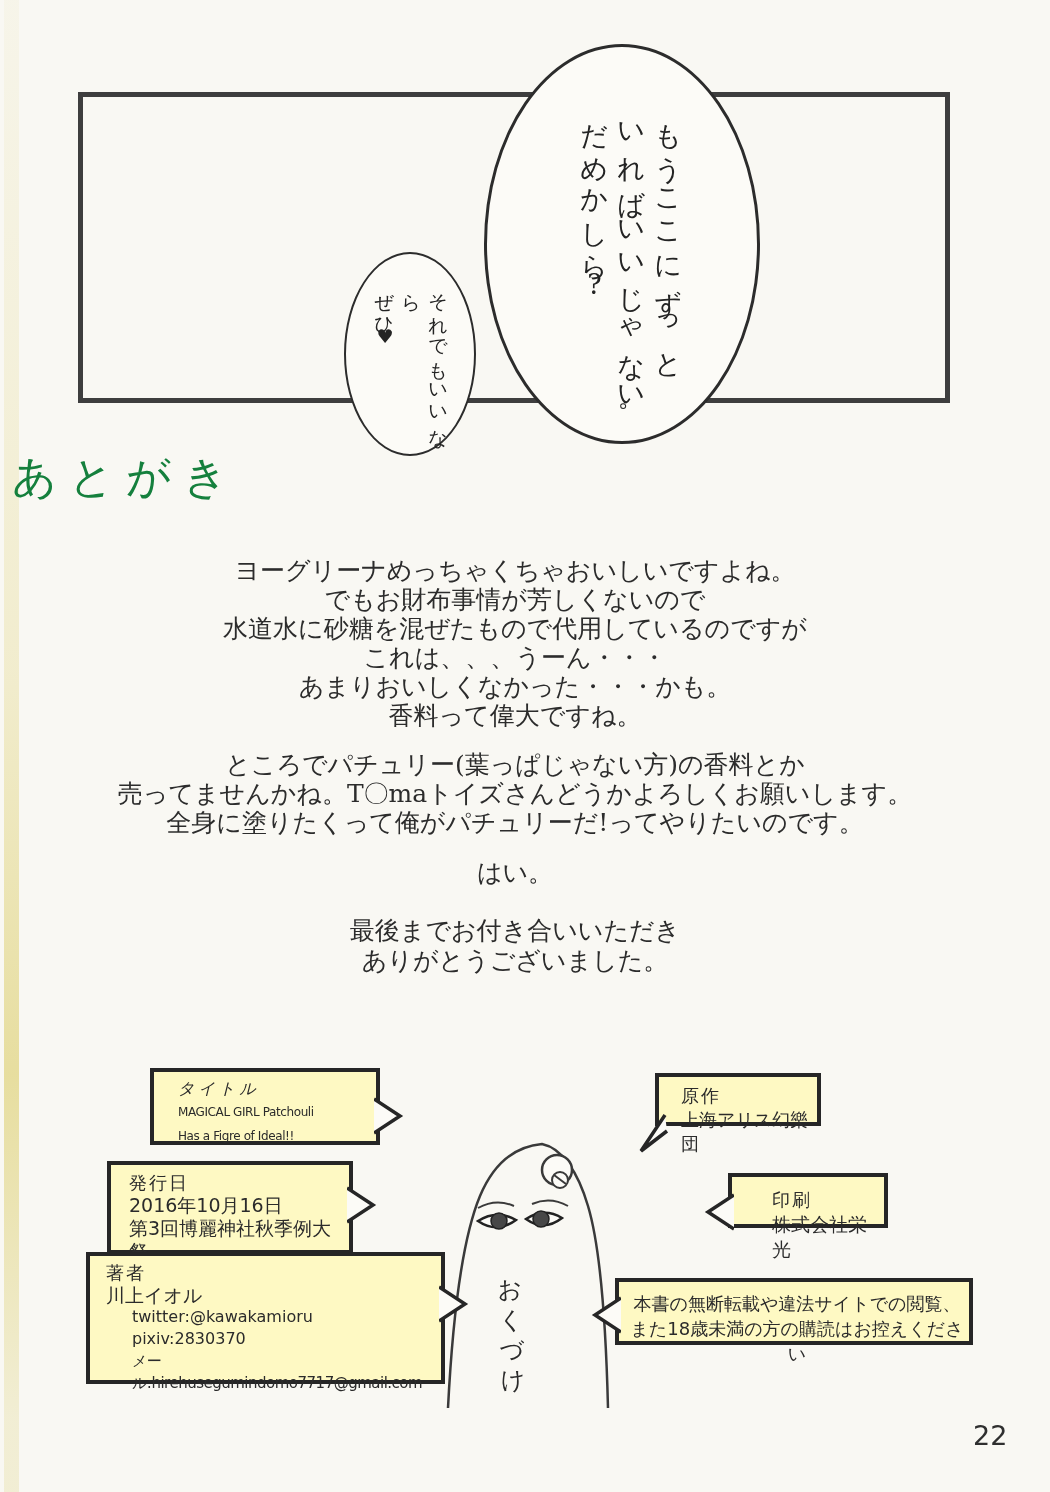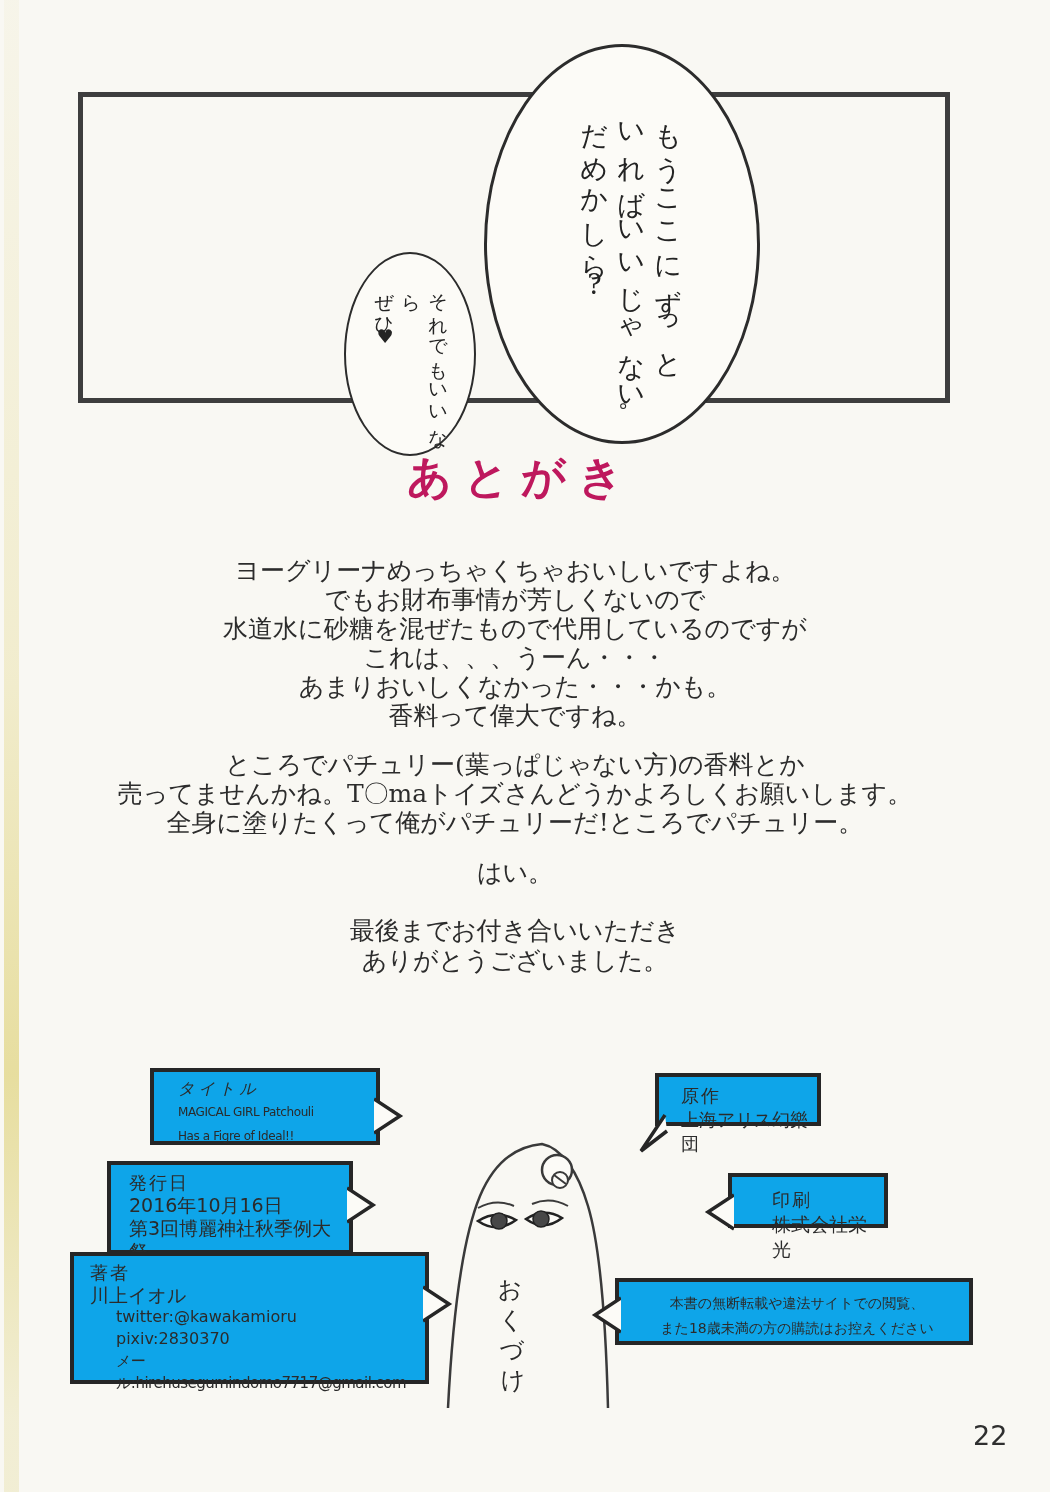--- a/index.html
+++ b/index.html
@@ -32,52 +32,52 @@
   }
   .vtext{
     position:absolute;writing-mode:vertical-rl;text-orientation:upright;
     white-space:pre-line;color:#242424;
     font-family:"DejaVu Serif",serif;
   }
   .bubble-large .vtext{top:58px;right:70px;font-size:27px;line-height:37px;letter-spacing:2px;}
   .bubble-small .vtext{top:26px;right:22px;font-size:19px;line-height:27px;letter-spacing:1px;}
   
   .heading{
-    position:absolute;top:448px;left:0;width:1030px;text-align:center;
-    font-size:44px;letter-spacing:12px;text-indent:12px;color:#be185d;
-    font-family:"DejaVu Serif",serif;font-weight:700;
+    position:absolute;top:448px;left:0;width:1030px;text-align:left;
+    font-size:44px;letter-spacing:12px;text-indent:12px;color:#15803d;
+    font-family:"DejaVu Serif",serif;font-weight:400;
   }
   .para{
     position:absolute;left:0;width:1030px;text-align:center;
     font-size:25px;line-height:29px;color:#2c2c2c;
     font-family:"DejaVu Serif",serif;
   }
   #p1{top:556px;}
   #p2{top:750px;}
   #p3{top:858px;}
   #p4{top:916px;line-height:30px;}
   
   .cbox{
-    position:absolute;background:#0ea5e9;border:4px solid #262626;
+    position:absolute;background:#fef9c3;border:4px solid #262626;
     box-sizing:border-box;z-index:2;
   }
   .cbox .label{font-size:18px;letter-spacing:2px;}
   .tail{position:absolute;z-index:3;}
   .tail-right{right:-28px;}
   .tail-left{left:-28px;}
   #title-box{left:150px;top:1068px;width:230px;height:77px;padding:7px 0 0 24px;}
   #title-box .label{font-style:italic;font-size:16px;letter-spacing:4px;}
   #title-box .lat{font-size:12px;line-height:24px;letter-spacing:-0.4px;}
   #date-box{left:107px;top:1161px;width:246px;height:93px;padding:6px 0 0 18px;font-size:19px;line-height:23px;}
-  #author-box{left:70px;top:1252px;width:359px;height:132px;padding:6px 0 0 16px;font-size:19px;line-height:22px;}
+  #author-box{left:86px;top:1252px;width:359px;height:132px;padding:6px 0 0 16px;font-size:19px;line-height:22px;}
   #author-box .sub{padding-left:26px;font-size:16px;}
   #author-box .email{font-size:15px;letter-spacing:-0.5px;}
   #original-box{left:655px;top:1073px;width:166px;height:53px;padding:7px 0 0 22px;font-size:18px;line-height:24px;}
   #print-box{left:728px;top:1173px;width:160px;height:55px;padding:10px 0 0 40px;font-size:19px;line-height:25px;}
-  #notice-box{left:615px;top:1278px;width:358px;height:67px;padding:9px 4px 0 10px;text-align:center;font-size:14px;line-height:25px;}
+  #notice-box{left:615px;top:1278px;width:358px;height:67px;padding:9px 4px 0 10px;text-align:center;font-size:18px;line-height:25px;}
   
   #character{position:absolute;left:430px;top:1118px;z-index:1;}
   #okuzuke{
     position:absolute;left:495px;top:1262px;z-index:2;
     writing-mode:vertical-rl;text-orientation:upright;
     font-size:24px;letter-spacing:3px;color:#2b2b2b;
     font-family:"DejaVu Serif",serif;transform:rotate(-2deg);
   }
   .page-number{
     position:absolute;left:973px;top:1420px;font-size:27px;color:#2f2f2f;
@@ -111,21 +111,21 @@
     <div>でもお財布事情が芳しくないので</div>
     <div>水道水に砂糖を混ぜたもので代用しているのですが</div>
     <div>これは、、、うーん・・・</div>
     <div>あまりおいしくなかった・・・かも。</div>
     <div>香料って偉大ですね。</div>
   </div>
 
   <div class="para" id="p2">
     <div>ところでパチュリー(葉っぱじゃない方)の香料とか</div>
     <div>売ってませんかね。T〇maトイズさんどうかよろしくお願いします。</div>
-    <div>全身に塗りたくって俺がパチュリーだ!ところでパチュリー。</div>
+    <div>全身に塗りたくって俺がパチュリーだ!ってやりたいのです。</div>
   </div>
 
   <div class="para" id="p3">
     <div>はい。</div>
   </div>
 
   <div class="para" id="p4">
     <div>最後までお付き合いいただき</div>
     <div>ありがとうございました。</div>
   </div>

